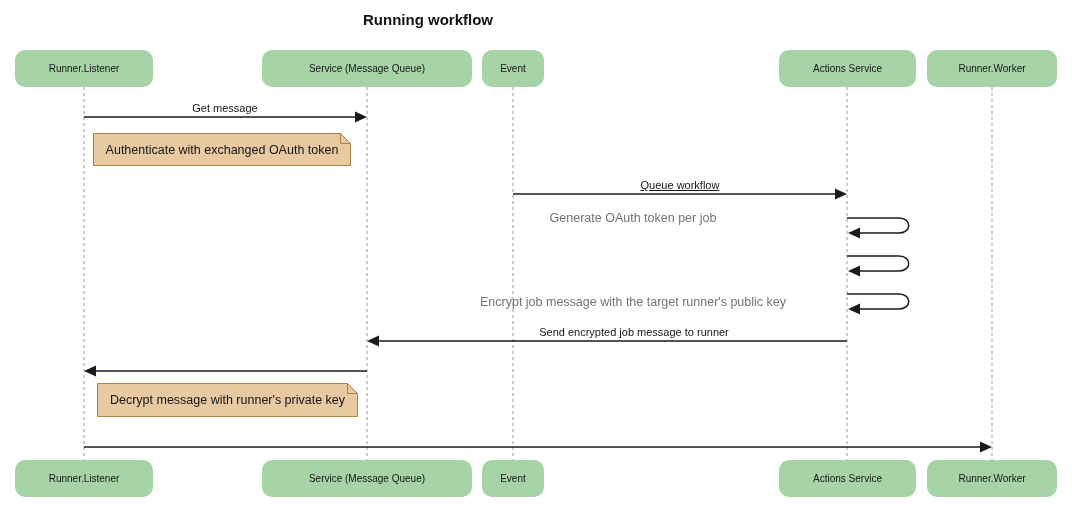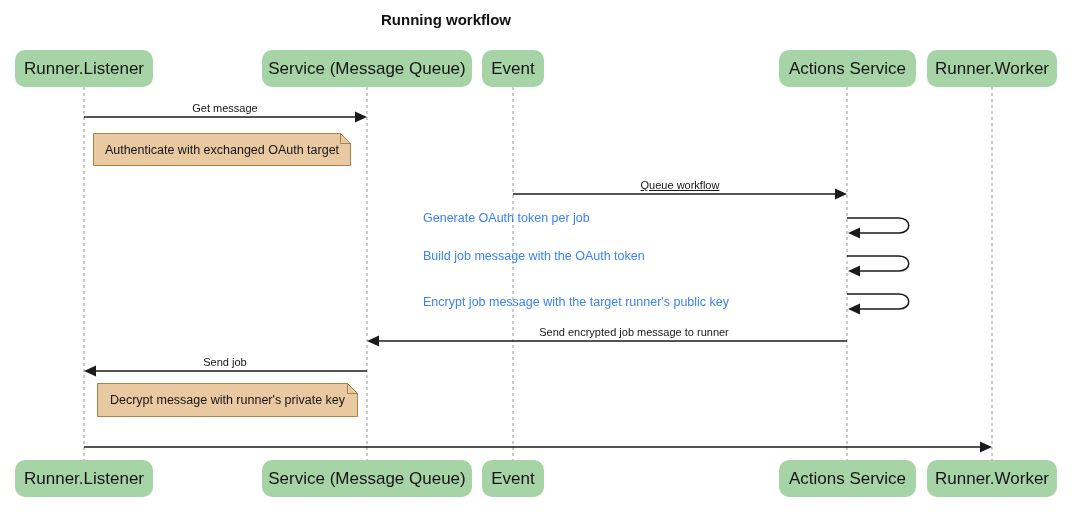--- a/index.html
+++ b/index.html
@@ -12,51 +12,50 @@
     color: #1a1a1a;
     overflow: hidden;
   }
   .title {
     position: absolute;
     top: 11px; left: 0; width: 856px;
     text-align: center;
     font-size: 15px;
     font-weight: bold;
     color: #111;
-    margin-left: 18px;
   }
   svg.layer { position: absolute; top: 0; left: 0; }
   .actor {
     position: absolute;
     height: 37px;
     background: #a7d4a7;
     border-radius: 10px;
     display: flex;
     align-items: center;
     justify-content: center;
-    font-size: 17px;
+    font-size: 10px;
     color: #151515;
     box-sizing: border-box;
   }
   .msg-label {
     position: absolute;
     height: 15px;
     font-size: 11px;
     text-align: center;
     white-space: nowrap;
     color: #151515;
   }
   .self-label {
     position: absolute;
     width: 420px;
     height: 15px;
     font-size: 12.5px;
-    text-align: left;
+    text-align: center;
     white-space: nowrap;
-    color: #3b82f6;
+    color: #737373;
   }
   .note-label {
     position: absolute;
     display: flex;
     align-items: center;
     justify-content: center;
     font-size: 12.5px;
     color: #151515;
     white-space: nowrap;
   }
@@ -136,21 +135,19 @@
   <div class="actor" style="left:779px; top:460px; width:137px;">
       <span>Actions Service</span>
     </div>
   <div class="actor" style="left:927px; top:460px; width:130px;">
       <span>Runner.Worker</span>
     </div>
 
   <div class="msg-label" style="left:75px;  top:102px; width:300px;">Get message</div>
   <div class="msg-label" style="left:530px; top:179px; width:300px;text-decoration:underline;">Queue workflow</div>
   <div class="self-label" style="right:229px; top:211px;">Generate OAuth token per job</div>
-  <div class="self-label" style="right:229px; top:249px;">Build job message with the OAuth token</div>
   <div class="self-label" style="right:229px; top:287px;margin-top:8px;">Encrypt job message with the target runner's public key</div>
   <div class="msg-label" style="left:484px; top:326px; width:300px;">Send encrypted job message to runner</div>
-  <div class="msg-label" style="left:75px;  top:356px; width:300px;">Send job</div>
 
-  <div class="note-label" style="left:93px; top:133px; width:258px; height:33px;">Authenticate with exchanged OAuth target</div>
+  <div class="note-label" style="left:93px; top:133px; width:258px; height:33px;">Authenticate with exchanged OAuth token</div>
   <div class="note-label" style="left:97px; top:383px; width:261px; height:34px;">Decrypt message with runner's private key</div>
 
 </div>
 
 </body></html>

